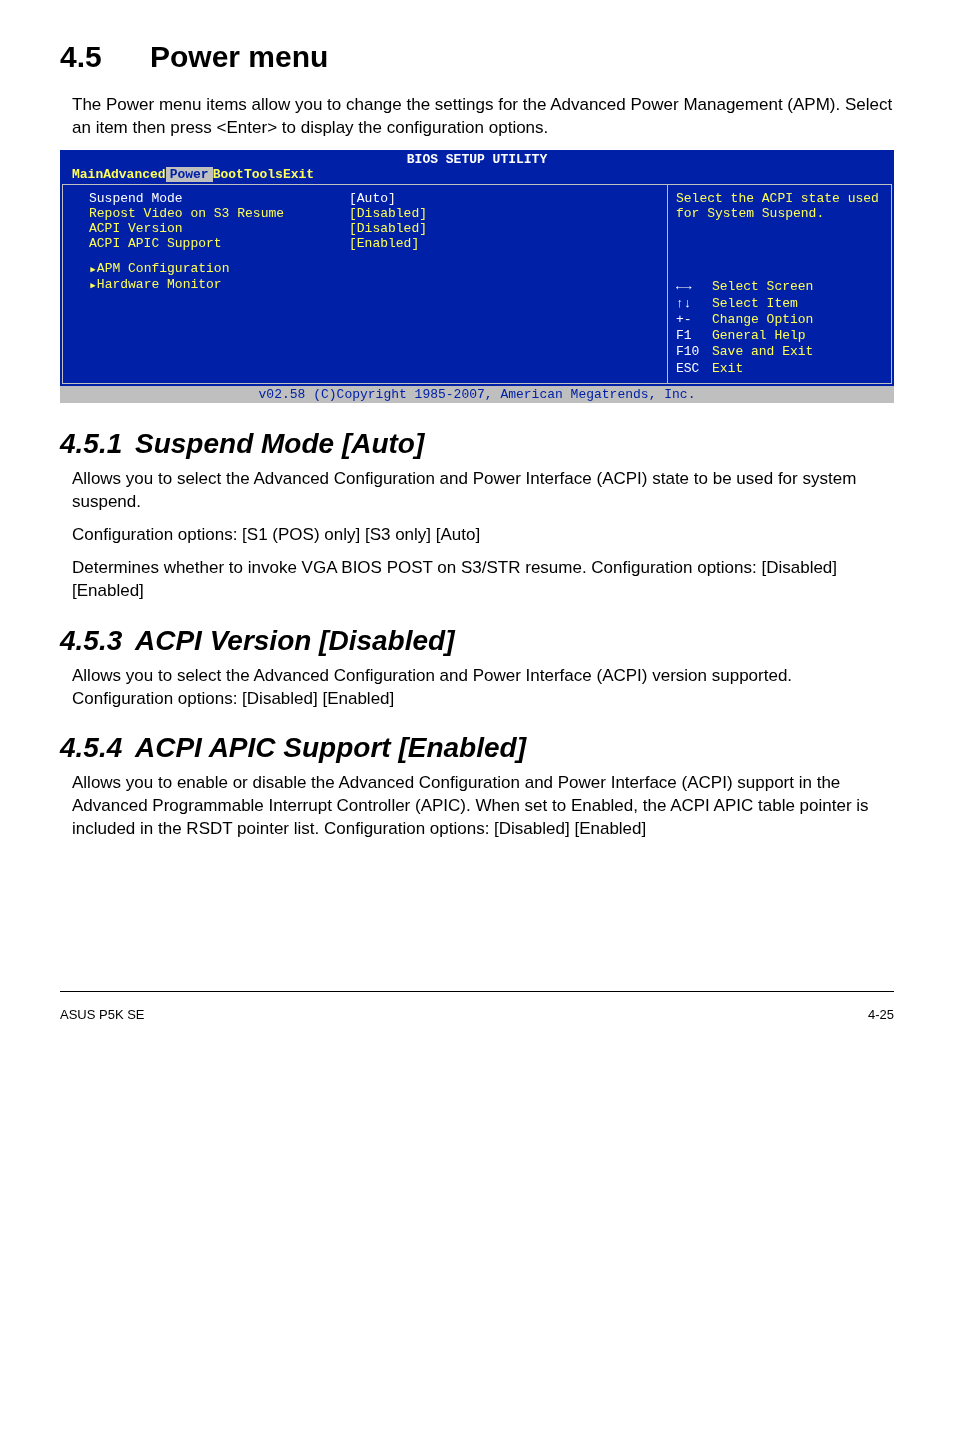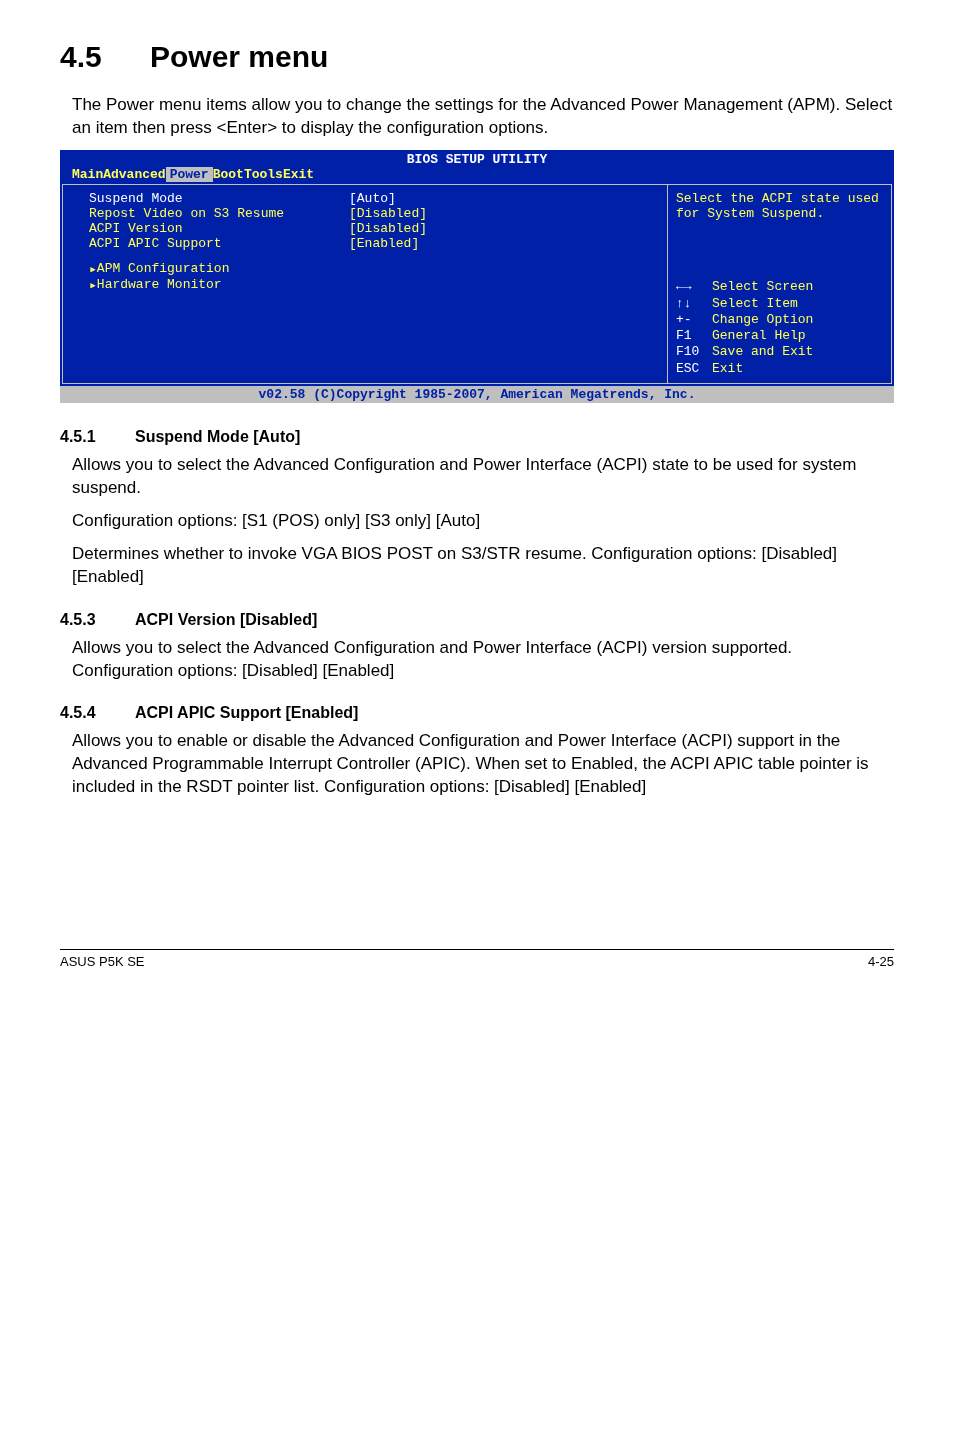--- a/index.html
+++ b/index.html
@@ -91,35 +91,36 @@
     flex-direction: column;
     justify-content: space-between;
   }
   .bios-right .help-top { color: #ffff55; line-height: 1.2; }
   .bios-right .keys { color: #ffff55; line-height: 1.25; margin-top: 52px; }
   .bios-right .keys .k { color: #fff; display: inline-block; width: 36px; }
   .bios-footer {
     background: #bfbfbf;
     color: #0020a8;
     text-align: center;
-    font-weight: bold;
+    font-weight: normal;
     padding: 1px 0;
   }
   h2.sub {
-    font-size: 16px;
+    font-size: 28px;
     font-weight: bold;
     margin: 22px 0 8px 0;
+    font-style: italic;
   }
   h2.sub .snum { display: inline-block; width: 75px; }
   .footer {
     display: flex;
     justify-content: space-between;
     border-top: 1px solid #000;
     margin: 120px 60px 0 60px;
-    padding-top: 4px;
+    padding-top: 15px;
     font-size: 13px;
   }
 </style>
 </head>
 <body>
 
 <div class="page">
   <h1 class="section-title">
     <span class="num">4.5</span><span>Power menu</span>
   </h1>

